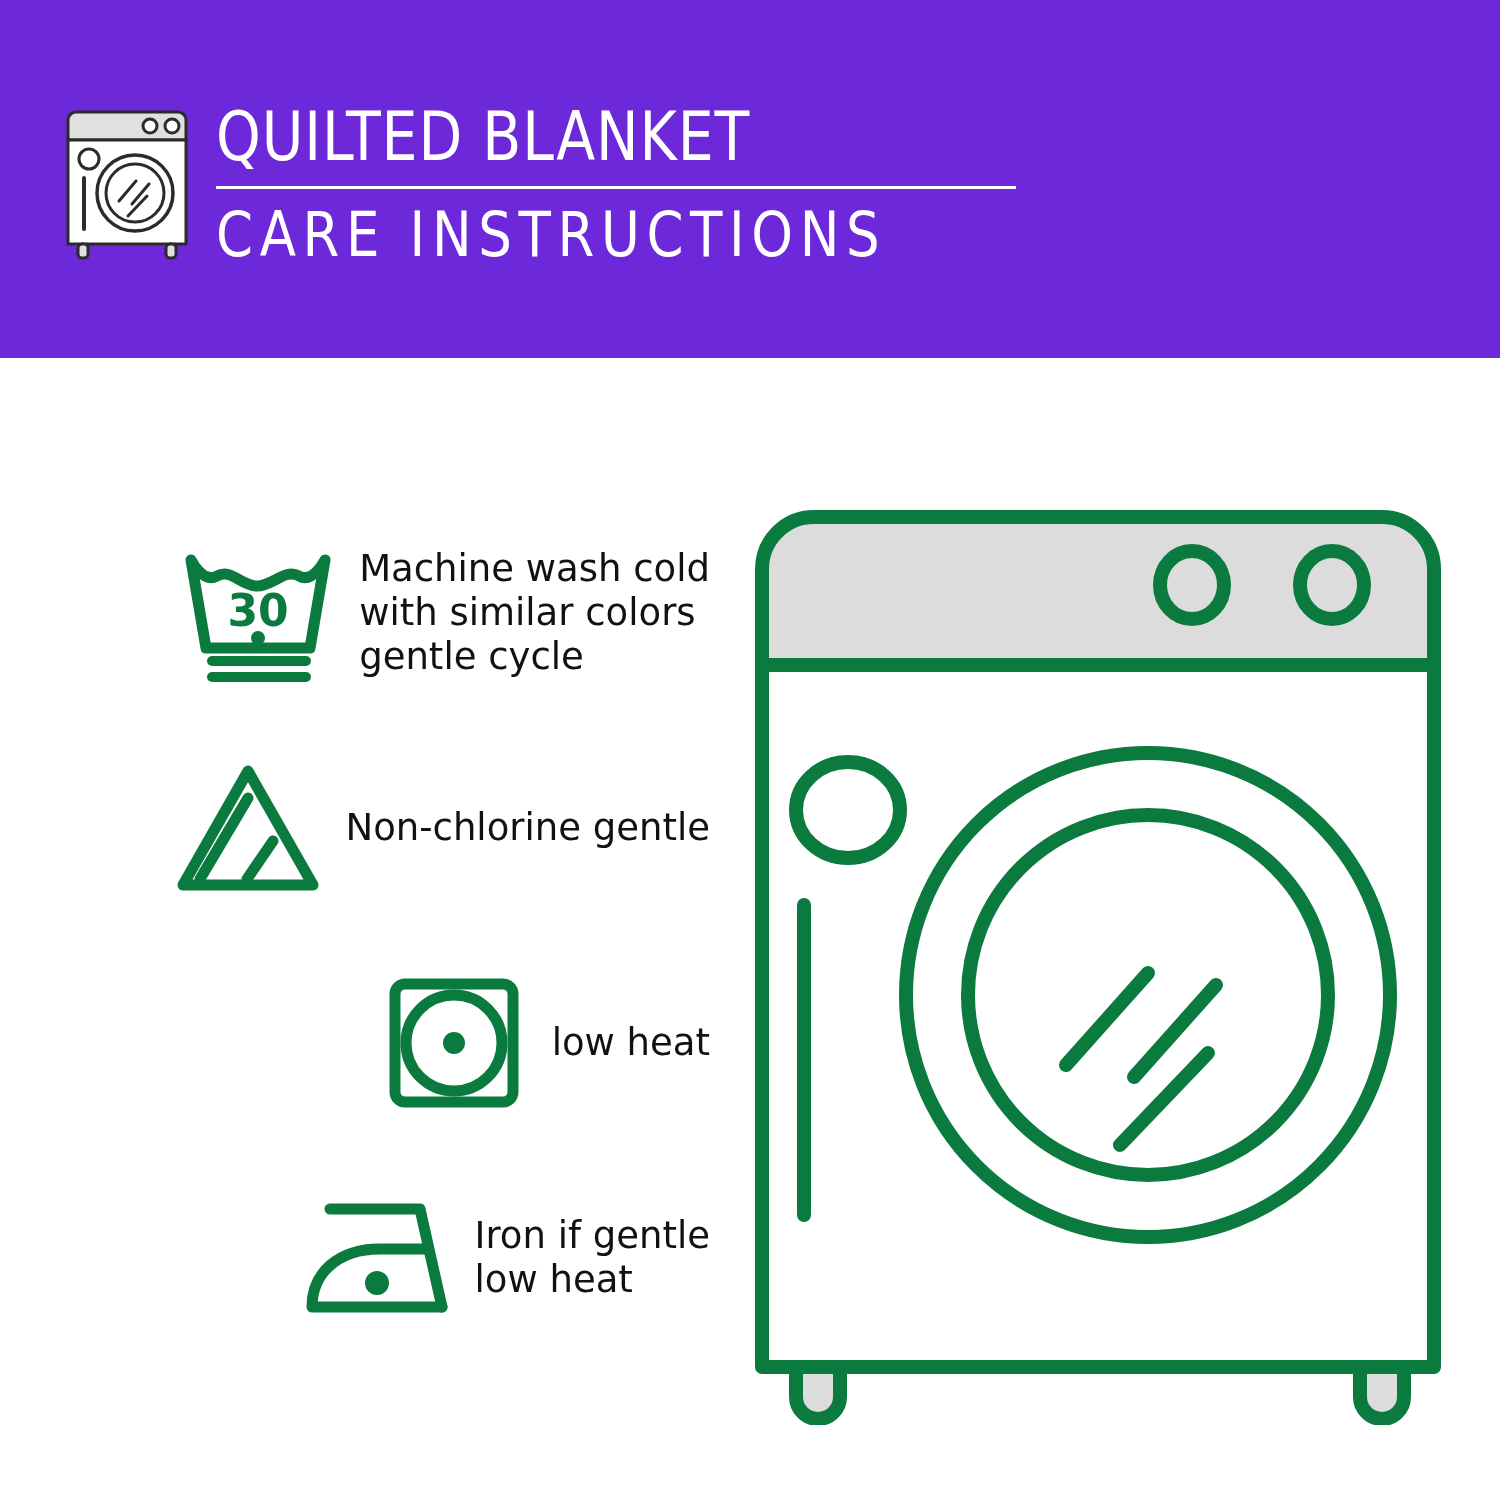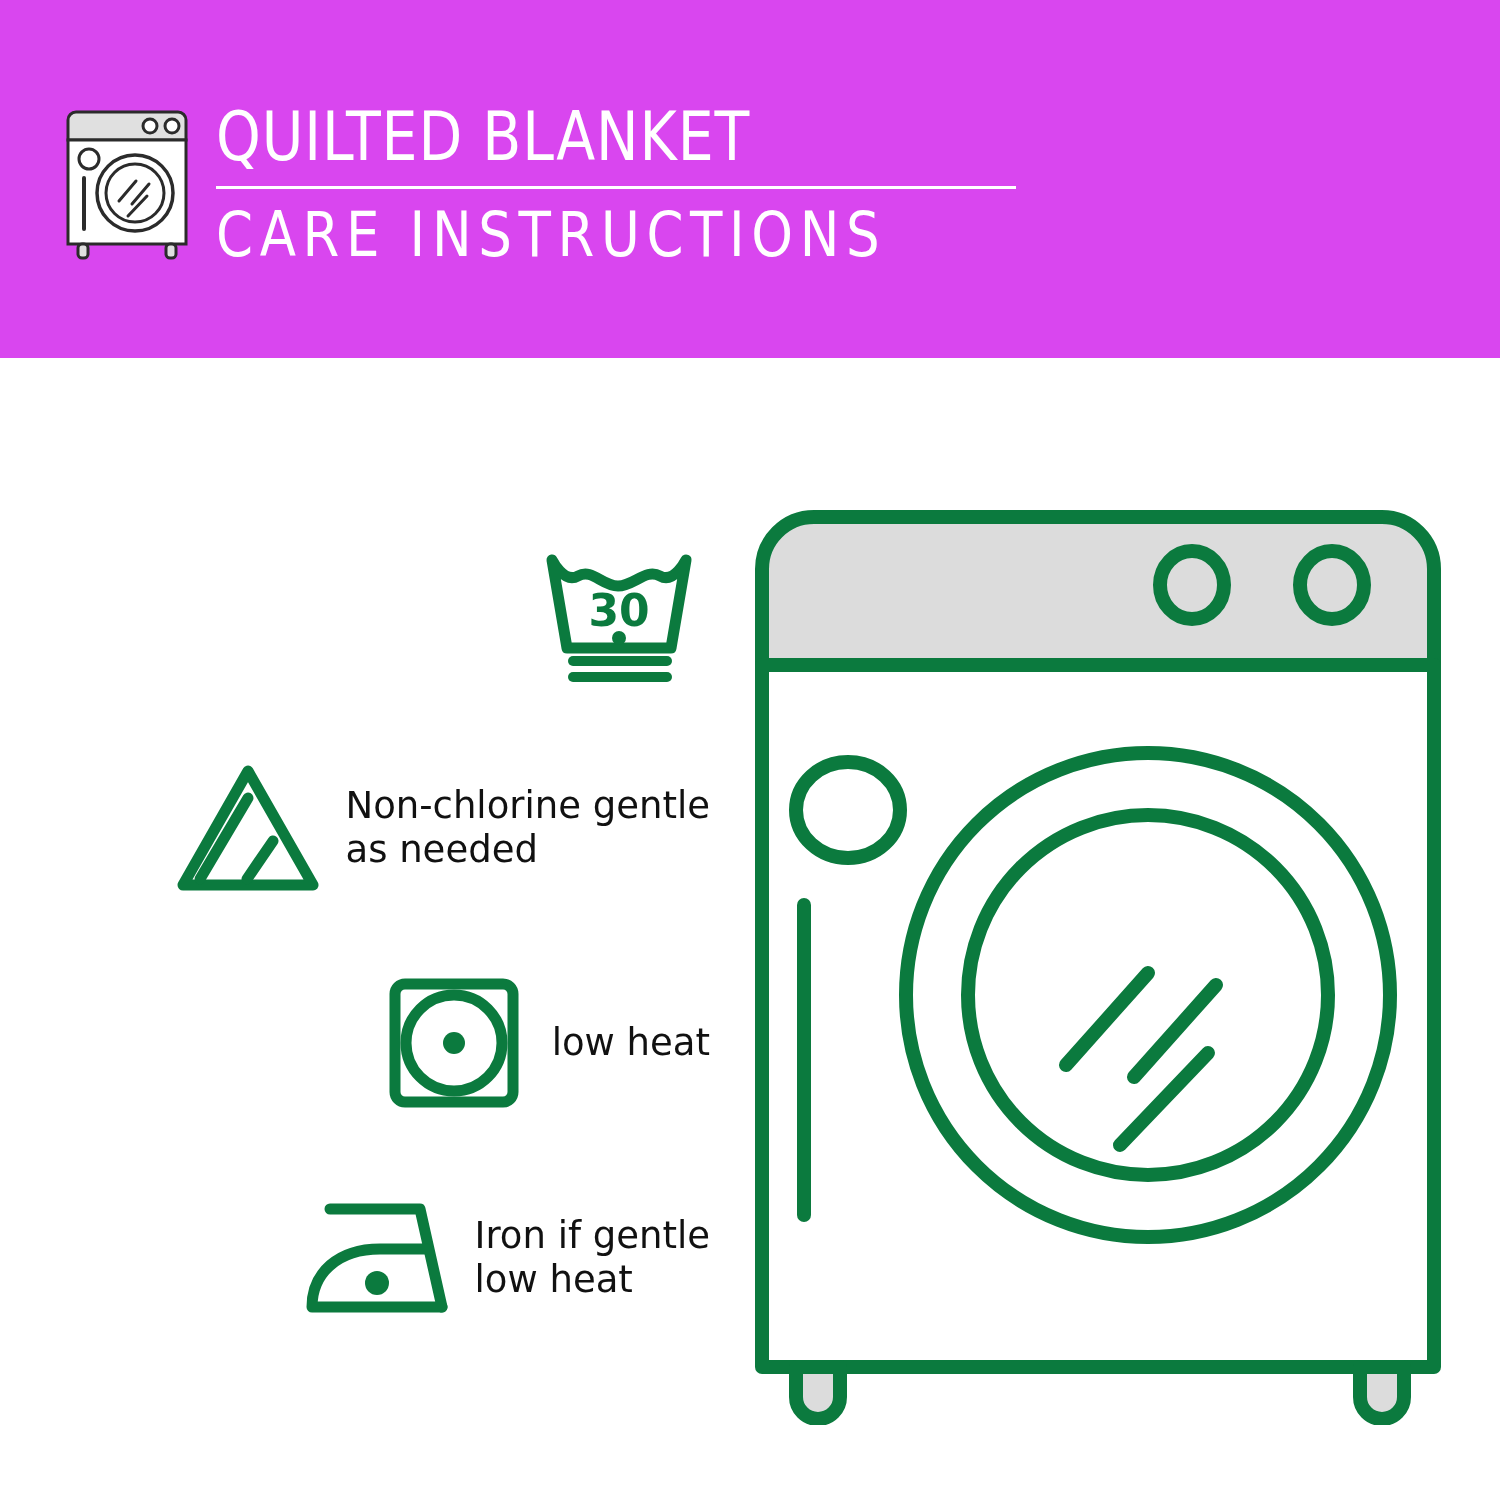--- a/index.html
+++ b/index.html
@@ -8,21 +8,21 @@
     background:#ffffff;
     font-family:"Liberation Sans", sans-serif;
     overflow:hidden;
   }
   .page { position:relative; width:1500px; height:1500px; background:#ffffff; }
 
   
   .header {
     position:absolute; left:0; top:0;
     width:1500px; height:358px;
-    background:#d946ef;
+    background:#6d28d9;
   }
   .header-inner {
     position:absolute; left:62px; top:100px;
     display:flex; align-items:flex-start; gap:24px;
   }
   .brand-icon { width:130px; height:160px; flex:0 0 auto; margin-top:4px; }
   .title-block { display:flex; flex-direction:column; }
   .main-title {
     color:#ffffff;
     font-size:68px;
@@ -132,33 +132,37 @@
                    L133 110 L29 110 Z" fill="none" stroke="#0B7A3E" stroke-width="11" stroke-linejoin="round" stroke-linecap="round"></path>
 
           <text x="81" y="88" font-family="'DejaVu Sans','Liberation Sans',sans-serif" font-size="44" font-weight="bold" fill="#0B7A3E" text-anchor="middle">30</text>
 
           <circle cx="81" cy="100" r="7" fill="#0B7A3E"></circle>
 
           <rect x="30" y="118" width="104" height="10" rx="5" fill="#0B7A3E"></rect>
           <rect x="30" y="134" width="104" height="10" rx="5" fill="#0B7A3E"></rect>
         </svg>
       </div>
+      <div class="care-text">
+        <span class="ln">Machine wash cold</span>
+        <span class="ln">with similar colors</span>
+        <span class="ln">gentle cycle</span>
+      </div>
     </div>
 
     <div class="care-row">
       <div class="care-symbol">
         <svg viewBox="0 0 170 150" width="170" height="150">
           <path d="M85 18 L150 132 L20 132 Z" fill="none" stroke="#0B7A3E" stroke-width="11" stroke-linejoin="round"></path>
           <line x1="85" y1="45" x2="37" y2="126" stroke="#0B7A3E" stroke-width="11" stroke-linecap="round"></line>
           <line x1="110" y1="88" x2="84" y2="126" stroke="#0B7A3E" stroke-width="11" stroke-linecap="round"></line>
         </svg>
       </div>
       <div class="care-text">
         <span class="ln">Non-chlorine gentle</span>
-        <span class="ln">as needed</span>
       </div>
     </div>
 
     <div class="care-row">
       <div class="care-symbol">
         <svg viewBox="0 0 170 150" width="170" height="150">
           <rect x="26" y="16" width="118" height="118" rx="10" fill="none" stroke="#0B7A3E" stroke-width="11"></rect>
           <circle cx="85" cy="75" r="48" fill="none" stroke="#0B7A3E" stroke-width="11"></circle>
           <circle cx="85" cy="75" r="11" fill="#0B7A3E"></circle>
         </svg>

